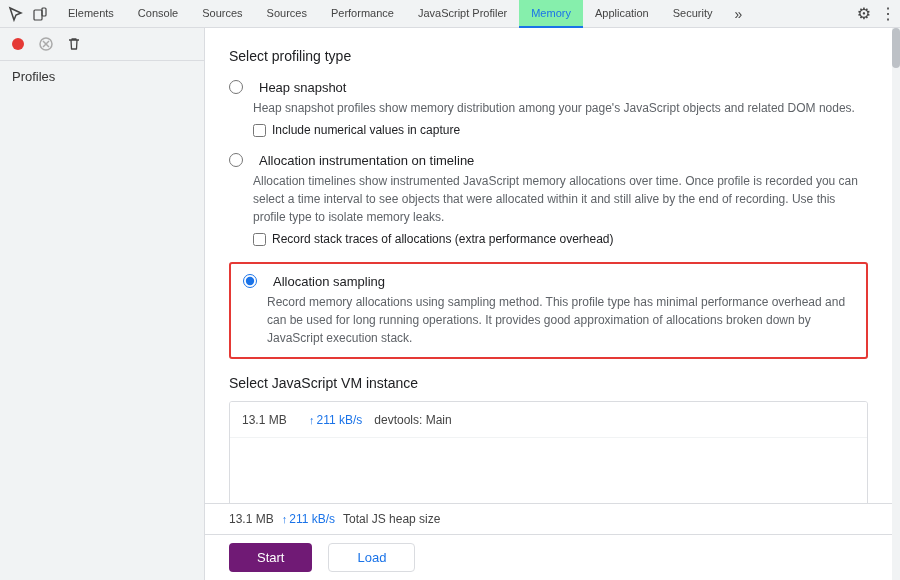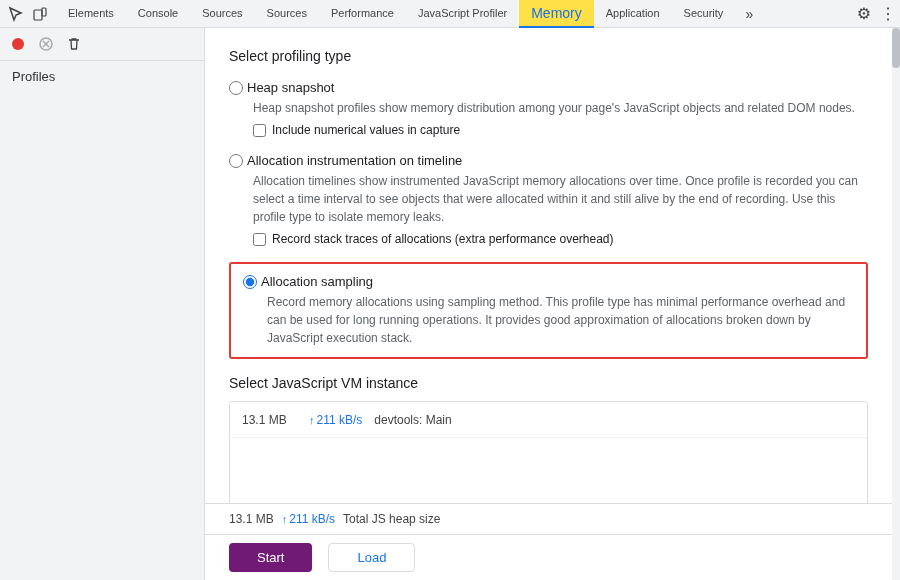--- a/index.html
+++ b/index.html
@@ -116,22 +116,22 @@
       font-weight: 500;
       color: #202124;
       margin-bottom: 16px;
     }
 
     .profile-option {
       margin-bottom: 16px;
     }
     .profile-option-header {
       display: flex;
-      align-items: flex-end;
-      gap: 4px;
+      align-items: flex-start;
+      gap: 16px;
       margin-bottom: 4px;
     }
     .profile-option-header label {
       font-size: 13px;
       color: #202124;
       cursor: pointer;
     }
     .profile-option-desc {
       margin-left: 24px;
       font-size: 12px;
@@ -304,21 +304,21 @@
     </div>
     <div class="tab" style="height:28px; font-size:11px;">
       <span>Sources</span>
     </div>
     <div class="tab" style="height:28px; font-size:11px;">
       <span>Performance</span>
     </div>
     <div class="tab" style="height:28px; font-size:11px;">
       <span>JavaScript Profiler</span>
     </div>
-    <div class="tab active" style="height:28px; font-size:14px; background:#fde047; border-bottom:2px solid #1a73e8;">
+    <div class="tab active" style="height:28px; font-size:11px; background:#86efac; border-bottom:2px solid #1a73e8;">
       <span>Memory</span>
     </div>
     <div class="tab" style="height:28px; font-size:11px;">
       <span>Application</span>
     </div>
     <div class="tab" style="height:28px; font-size:11px;">
       <span>Security</span>
     </div>
     <div class="tab-icon-btn" style="margin-left:2px;">
       <span>»</span>

